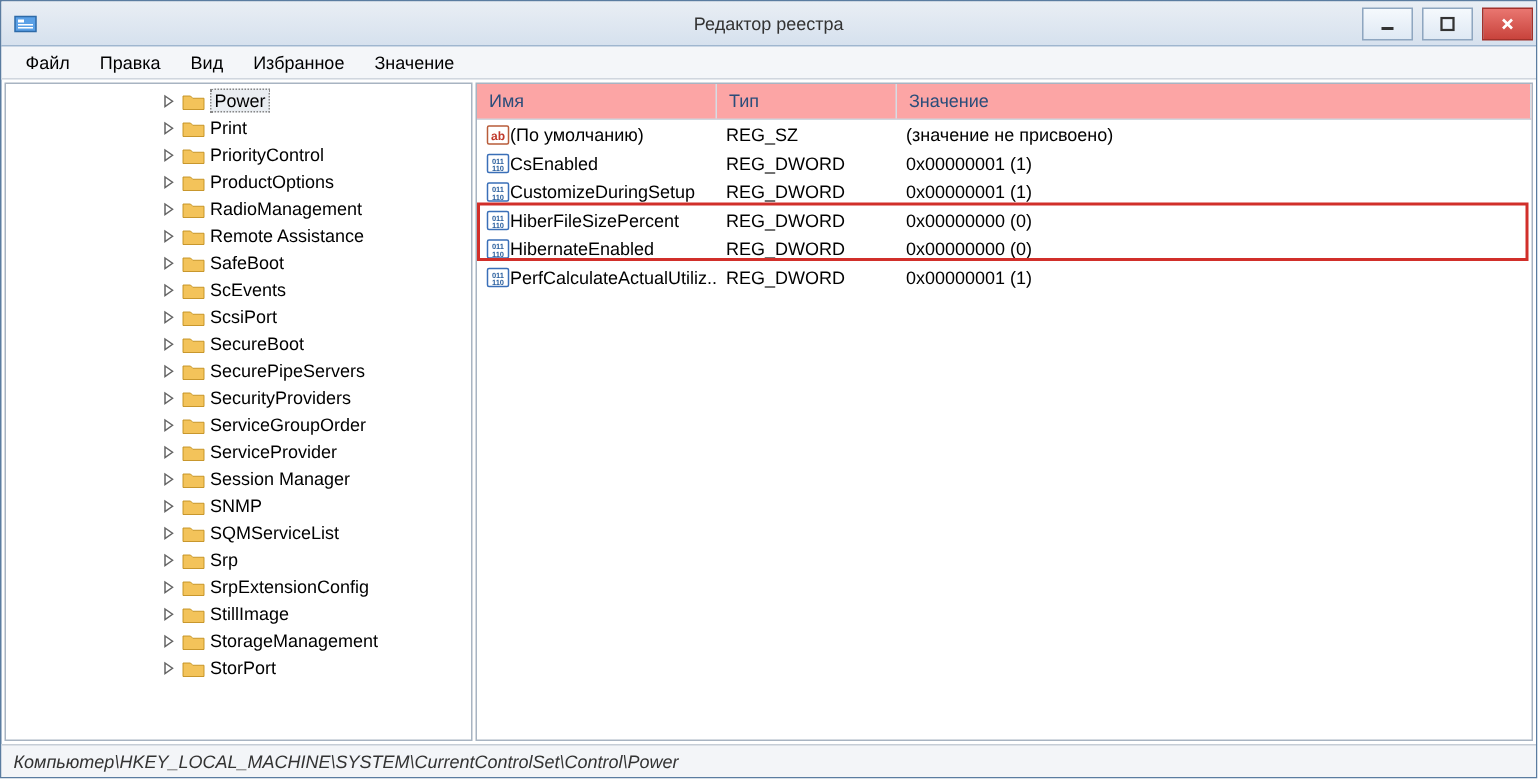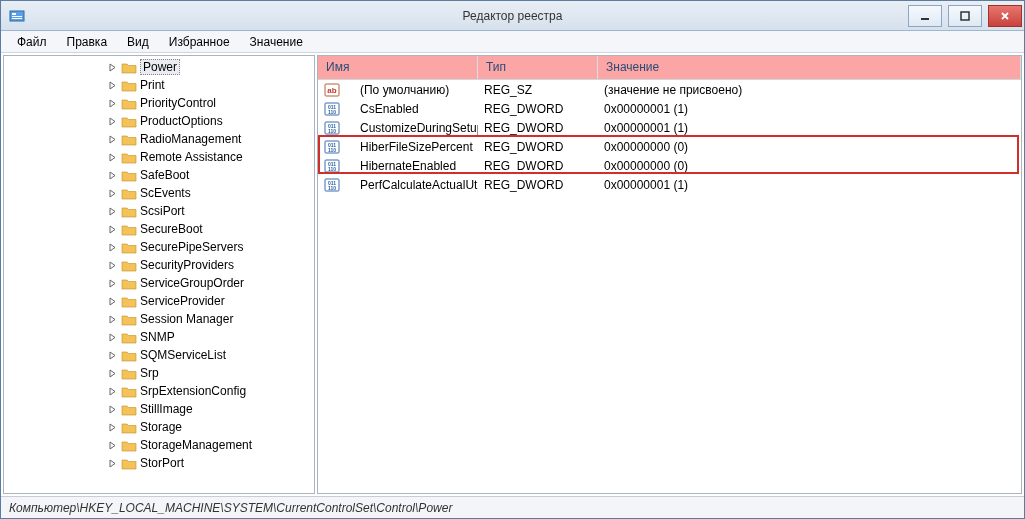--- a/index.html
+++ b/index.html
@@ -176,21 +176,21 @@
     padding: 0;
     margin-top: 1px;
   }
   .list-row .cell {
     padding: 0 6px;
     white-space: nowrap;
     overflow: hidden;
     text-overflow: ellipsis;
     display: flex;
     align-items: center;
-    gap: 20px;
+    gap: 0;
   }
   .list-row .col-name { width: 160px; }
   .list-row .col-type { width: 120px; }
   .list-row .col-value{ flex: 1; }
   .reg-icon {
     width: 16px; height: 16px;
     flex-shrink: 0;
     display: inline-block;
   }
   .highlight-box {
@@ -487,31 +487,20 @@
           </div>
           <div class="tree-node">
             <span class="expander">
               <svg width="9" height="9" viewBox="0 0 9 9">
                 <path d="M2 1 L7 4.5 L2 8 Z" fill="none" stroke="#666" stroke-width="1"></path>
               </svg>
             </span>
             <span class="folder-icon"><svg width="16" height="13" viewBox="0 0 16 13">
                 <use href="#folder-sym"></use>
               </svg></span>
-            <span class="label">Storage</span>
-          </div>
-          <div class="tree-node">
-            <span class="expander">
-              <svg width="9" height="9" viewBox="0 0 9 9">
-                <path d="M2 1 L7 4.5 L2 8 Z" fill="none" stroke="#666" stroke-width="1"></path>
-              </svg>
-            </span>
-            <span class="folder-icon"><svg width="16" height="13" viewBox="0 0 16 13">
-                <use href="#folder-sym"></use>
-              </svg></span>
             <span class="label">StorageManagement</span>
           </div>
           <div class="tree-node">
             <span class="expander">
               <svg width="9" height="9" viewBox="0 0 9 9">
                 <path d="M2 1 L7 4.5 L2 8 Z" fill="none" stroke="#666" stroke-width="1"></path>
               </svg>
             </span>
             <span class="folder-icon"><svg width="16" height="13" viewBox="0 0 16 13">
                 <use href="#folder-sym"></use>

